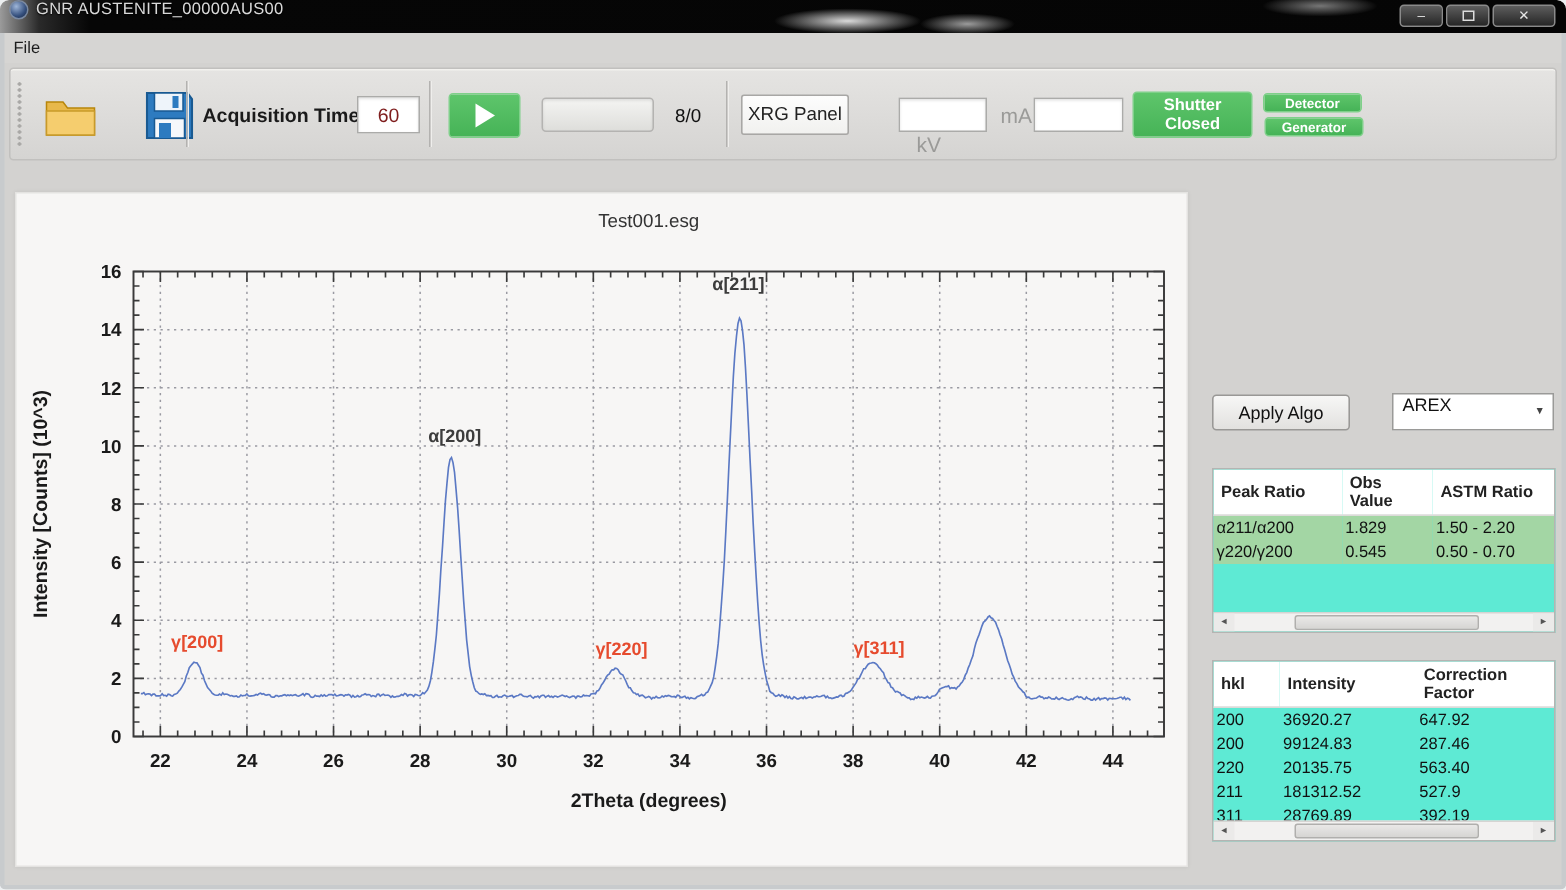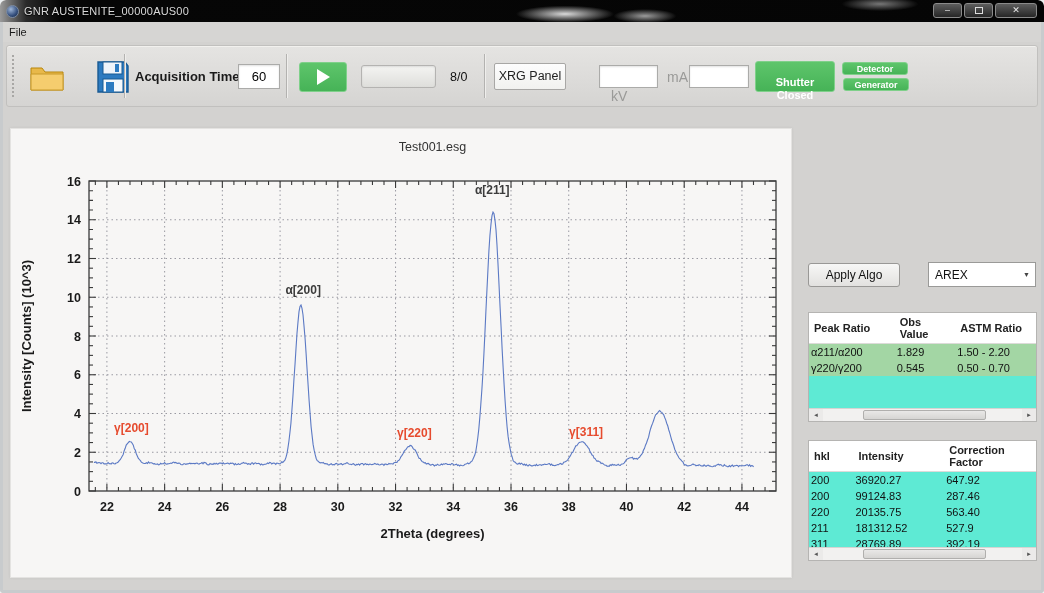--- a/index.html
+++ b/index.html
@@ -7,21 +7,21 @@
   body { font-family:"Liberation Sans", sans-serif; }
   .screen { position:relative; width:1044px; height:593px; background:#d3d2d0; overflow:hidden; border-radius:6px 6px 4px 4px; }
 
   
   .titlebar { position:absolute; left:0; top:0; width:100%; height:22px;
     background:
       radial-gradient(ellipse 70px 12px at 565px 14px, rgba(255,255,255,.85), rgba(255,255,255,0) 70%),
       radial-gradient(ellipse 45px 10px at 645px 16px, rgba(255,255,255,.6), rgba(255,255,255,0) 70%),
       radial-gradient(ellipse 55px 10px at 880px 4px, rgba(255,255,255,.45), rgba(255,255,255,0) 70%),
       linear-gradient(90deg,#9b9b9b 0px,#2a2a2a 26px,#060606 60px,#050505 100%);
-    border-radius:6px 6px 0 0; display:flex; align-items:center; }
+    border-radius:6px 6px 0 0; display:flex; align-items:flex-start; }
   .titlebar-icon { width:13px; height:13px; border-radius:50%; margin:0 5px 0 6px;
     background:radial-gradient(circle at 35% 30%, #9fb6d8, #35507e 60%, #16233c); border:1px solid #7b8aa2; flex:0 0 auto; }
   .titlebar-text { color:#d9d9d9; font-size:11px; letter-spacing:.2px; text-shadow:0 1px 1px #000; }
   .winbtns { position:absolute; right:7px; top:3px; display:flex; gap:2px; }
   .winbtn { height:15px; background:linear-gradient(#5d5d5d,#262626); border:1px solid #8a8a8a; border-radius:3px;
     color:#e8e8e8; font-size:9px; line-height:13px; text-align:center; cursor:default; }
   .winbtn.min { width:29px; } .winbtn.max { width:29px; } .winbtn.close { width:42px; }
   .max-glyph { display:inline-block; width:8px; height:7px; border:1px solid #ddd; margin-top:3px; }
 
   .menubar { position:absolute; left:0; top:22px; width:100%; height:20px; background:#d6d5d3; }
@@ -36,21 +36,21 @@
   .toolbar { position:absolute; left:6px; top:45px; width:1032px; height:62px;
     background:linear-gradient(#e5e4e2,#d5d4d2); border:1px solid #c1c0be; border-radius:3px;
     box-shadow:inset 0 1px 0 #f2f1ee; }
   .grip { position:absolute; left:4px; top:8px; bottom:8px; width:4px;
     background-image:radial-gradient(circle, #a8a7a5 1px, transparent 1.4px); background-size:4px 4px; }
   .tb-sep { position:absolute; top:8px; bottom:8px; width:1px; background:#b3b2b0; box-shadow:1px 0 0 #efeeec; }
   .tb-item { position:absolute; }
   .tb-label { font-size:13px; font-weight:600; color:#1a1a1a; }
   .tb-label-dim { font-size:14px; color:#9a9a98; }
   .tb-input { background:#fff; border:1px solid #ababa9; box-shadow:inset 0 1px 2px rgba(0,0,0,.12);
-    font-size:13px; color:#000000; padding:0 4px; font-family:"Liberation Sans",sans-serif; }
+    font-size:13px; color:#7f1d1d; padding:0 4px; font-family:"Liberation Sans",sans-serif; }
   .icon-btn { cursor:default; }
   .green-btn { background:linear-gradient(#5ec56b,#46b357); border:1px solid #7fd08a; border-radius:3px;
     color:#fff; font-weight:bold; text-align:center; cursor:default; }
   .play-btn { display:flex; align-items:center; justify-content:center; }
   .play-tri { width:0; height:0; border-left:13px solid #fff; border-top:8px solid transparent; border-bottom:8px solid transparent; }
   .progress { background:linear-gradient(#f4f4f2,#dededb); border:1px solid #b4b3b1; border-radius:3px;
     box-shadow:inset 0 1px 2px rgba(0,0,0,.1); }
   .xrg-btn { background:linear-gradient(#fdfdfd,#f1f1ef); border:1px solid #a8a7a5; border-radius:2px;
     font-size:12.5px; color:#222; text-align:center; cursor:default; }
   .counter { font-size:12.5px; color:#111; }
@@ -64,21 +64,21 @@
   .ra-box { position:absolute; left:808px; top:141px; width:228px; height:92px;
     border:1px solid #eef0f2; box-shadow:0 0 0 1px rgba(175,180,184,.25); }
   .ra-legend { position:absolute; left:8px; top:-13px; padding:0 5px; background:#d3d2d0;
     color:#3c5fae; font-size:19px; }
   .ra-value { margin-top:34px; text-align:center; color:#2d4f9e; font-size:20px; letter-spacing:.5px; }
 
   .apply-btn { position:absolute; left:808px; top:263px; width:92px; height:24px;
     background:linear-gradient(#f7f7f6,#e2e1df); border:1px solid #999896; border-radius:3px;
     font-size:12px; color:#111; text-align:center; line-height:22px; cursor:default; }
   .combo { position:absolute; left:928px; top:262px; width:108px; height:25px; background:#fff;
-    border:1px solid #9a9a98; display:flex; align-items:center; cursor:default; }
+    border:1px solid #9a9a98; display:flex; align-items:flex-start; cursor:default; }
   .combo-text { flex:1; font-size:12px; color:#111; padding-left:6px; }
   .combo-arrow { width:17px; height:100%; display:flex; align-items:center; justify-content:center;
     font-size:7px; color:#444; }
 
   .data-table { position:absolute; background:#5eead4; border:1px solid #b5b4b2; overflow:hidden; }
   .pr-table { left:808px; top:312px; width:229px; height:110px; }
   .hkl-table { left:808px; top:440px; width:229px; height:121px; }
   .data-table table { border-collapse:collapse; width:100%; table-layout:fixed; }
   .data-table th { text-align:left; font-size:11px; font-weight:600; color:#222;
     padding:3px 4px 3px 5px; border-bottom:1px solid #dcdbd9; background:#fff; }
@@ -145,21 +145,21 @@
 
     <div class="tb-sep" style="left:477px;"></div>
 
     <div class="tb-item xrg-btn" style="left:487px; top:17px; width:72px; height:27px; line-height:25px;">XRG Panel</div>
 
     <div class="tb-item tb-label-dim" style="left:604px; top:23px;margin-top:19px;">kV</div>
     <input class="tb-item tb-input" style="left: 592px; top: 19px; width: 59px; height: 23px;" value="">
     <div class="tb-item tb-label-dim" style="left:660px; top:23px;">mA</div>
     <input class="tb-item tb-input" style="left: 682px; top: 19px; width: 60px; height: 23px;" value="">
 
-    <div class="tb-item green-btn" style="left:748px; top:15px; width:80px; height:31px; font-size:11px; padding-top:14px; line-height:13px;">
+    <div class="tb-item green-btn" style="left:748px; top:15px; width:80px; height:31px; font-size:11px; padding-top:2px; line-height:13px;">
       <div>Shutter</div>
       <div>Closed</div>
     </div>
 
     <div class="tb-item green-btn" style="left:835px; top:16px; width:66px; height:13px; font-size:9px; line-height:12px;">Detector</div>
     <div class="tb-item green-btn" style="left:836px; top:32px; width:66px; height:13px; font-size:9px; line-height:12px;">Generator</div>
 
   </div>
 
   <div class="chart-panel">

